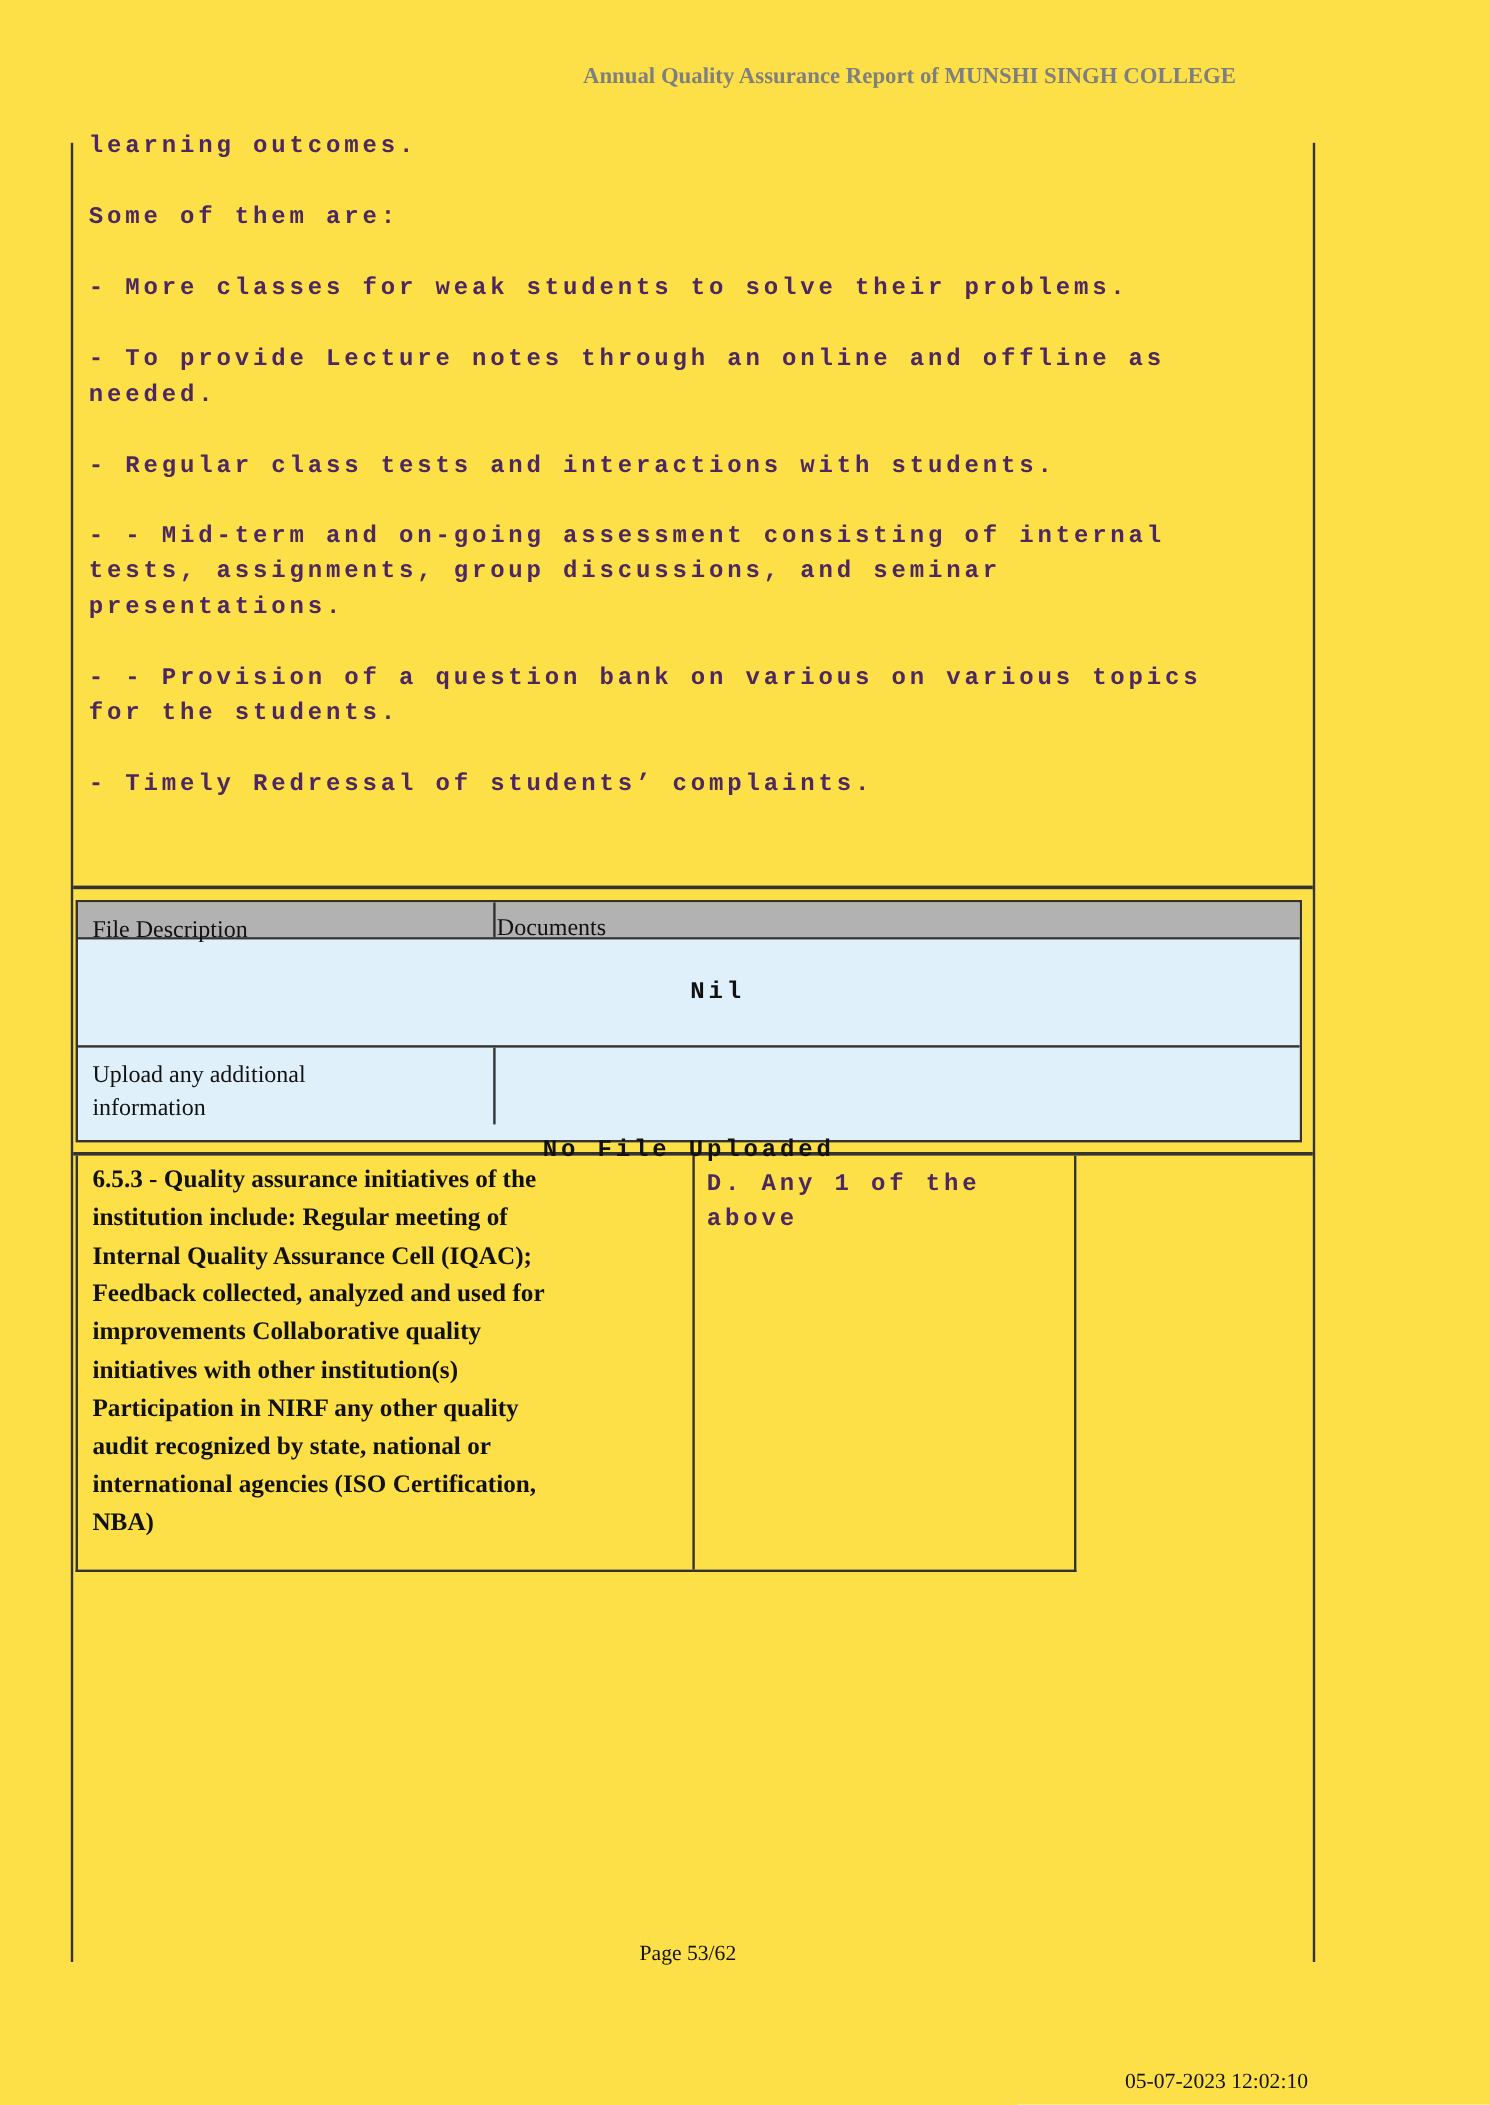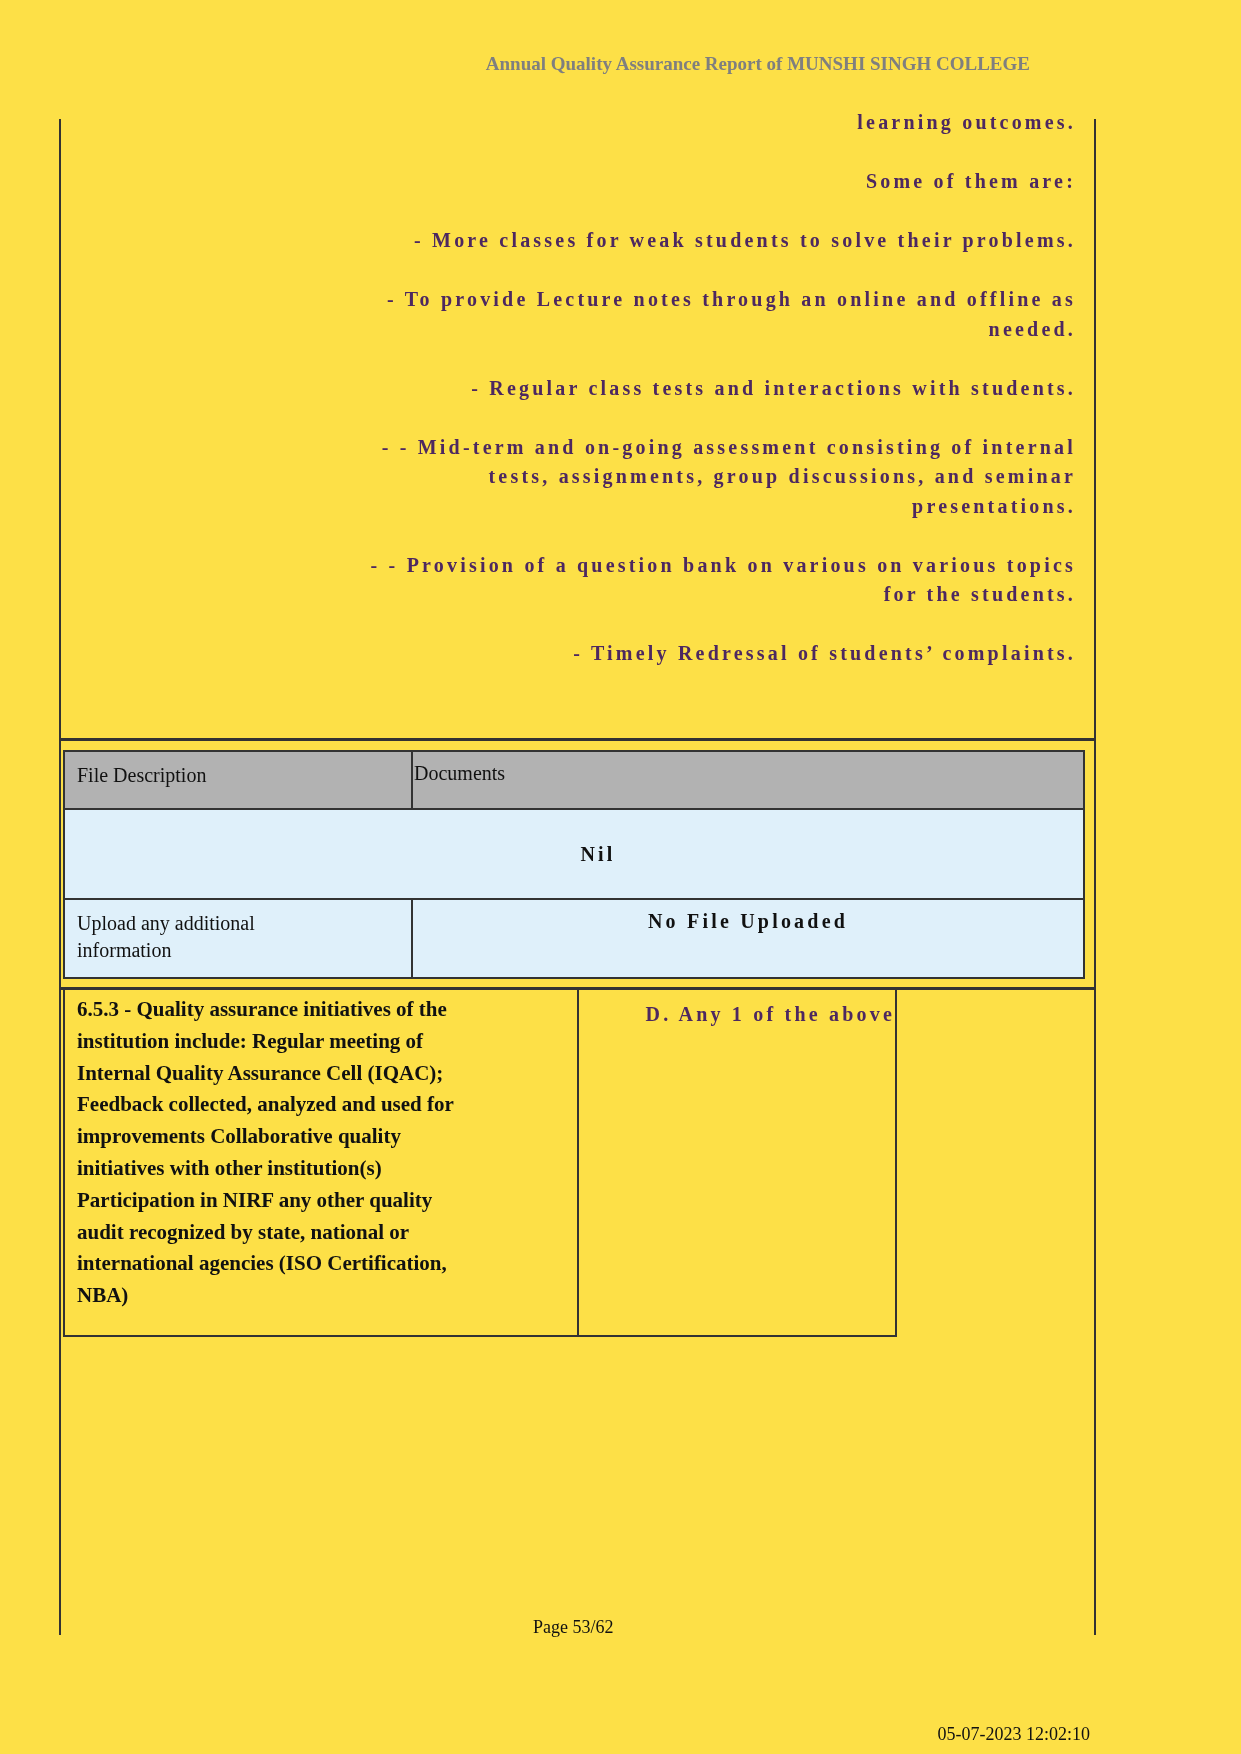--- a/index.html
+++ b/index.html
@@ -28,25 +28,24 @@
   }
   .outer-box{
     position:absolute;
     left:59px;top:119px;
     width:1037px;height:1516px;
     border-left:2px solid var(--border);
     border-right:2px solid var(--border);
     box-sizing:border-box;
   }
   .mono{
-    font-family:Liberation Serif, serif;
+    font-family:Liberation Mono, monospace;
     font-weight:bold;
     color:var(--accent-purple);
     letter-spacing:3.2px;
-    text-align:right;
   }
   .section-a{
     height:633px;
     border-bottom:3px solid var(--border);
     box-sizing:border-box;
   }
   .body-text{
     margin:-11px 18px 0 13px;
     font-size:20px;
     line-height:29.5px;
@@ -54,27 +53,27 @@
   }
   .file-table{
     margin:9px 0 0 2px;
     width:1022px;
     border:2px solid var(--border);
     box-sizing:border-box;
   }
   .ft-row{display:flex;box-sizing:border-box;}
   .ft-header{
     background:var(--table-header-bg);
-    height:58px;
+    height:31px;
     border-bottom:2px solid var(--border);
   }
   .ft-body{
     background:var(--row-bg);
   }
-  .ft-body + .ft-body{border-top:2px solid var(--border);}
+  .ft-body + .ft-body{border-top:2px solid var(--border);flex-direction:column;}
   .ft-col1{
     width:348px;
     border-right:2px solid var(--border);
     box-sizing:border-box;
     padding:10px 90px 0 12px;
     font-size:20px;
     line-height:27px;
     color:var(--ink);
   }
   .ft-col2{

